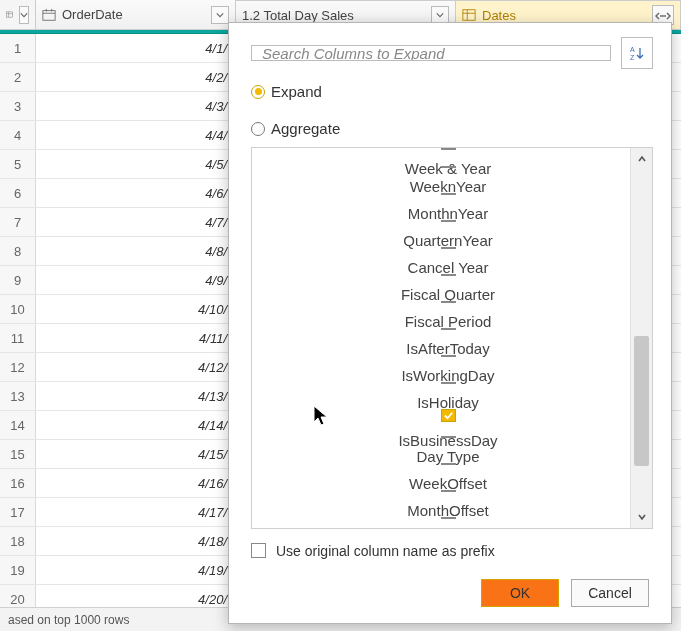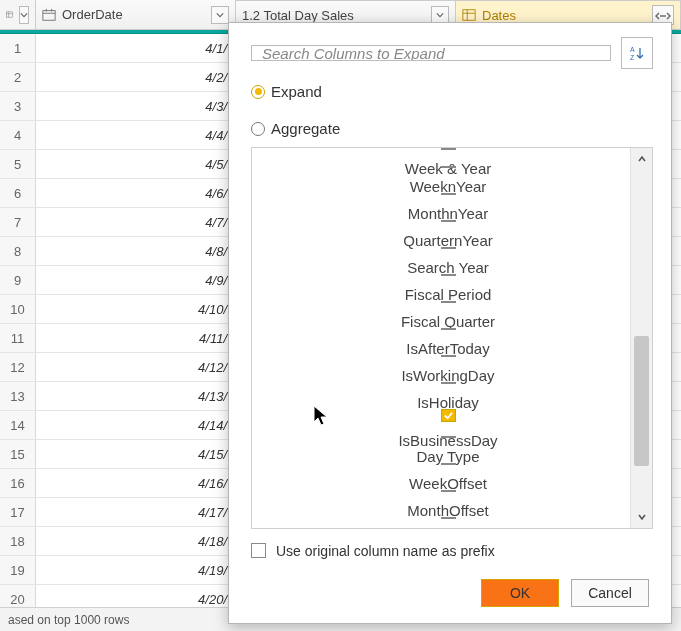--- a/index.html
+++ b/index.html
@@ -234,29 +234,29 @@
         <div class="item">
           <span class="cb"></span>
           <span>MonthnYear</span>
         </div>
         <div class="item">
           <span class="cb"></span>
           <span>QuarternYear</span>
         </div>
         <div class="item">
           <span class="cb"></span>
-          <span>Search Year</span>
+          <span>Cancel Year</span>
+        </div>
+        <div class="item">
+          <span class="cb"></span>
+          <span>Fiscal Quarter</span>
         </div>
         <div class="item">
           <span class="cb"></span>
           <span>Fiscal Period</span>
-        </div>
-        <div class="item">
-          <span class="cb"></span>
-          <span>Fiscal Quarter</span>
         </div>
         <div class="item">
           <span class="cb"></span>
           <span>IsAfterToday</span>
         </div>
         <div class="item">
           <span class="cb"></span>
           <span>IsWorkingDay</span>
         </div>
         <div class="item">

